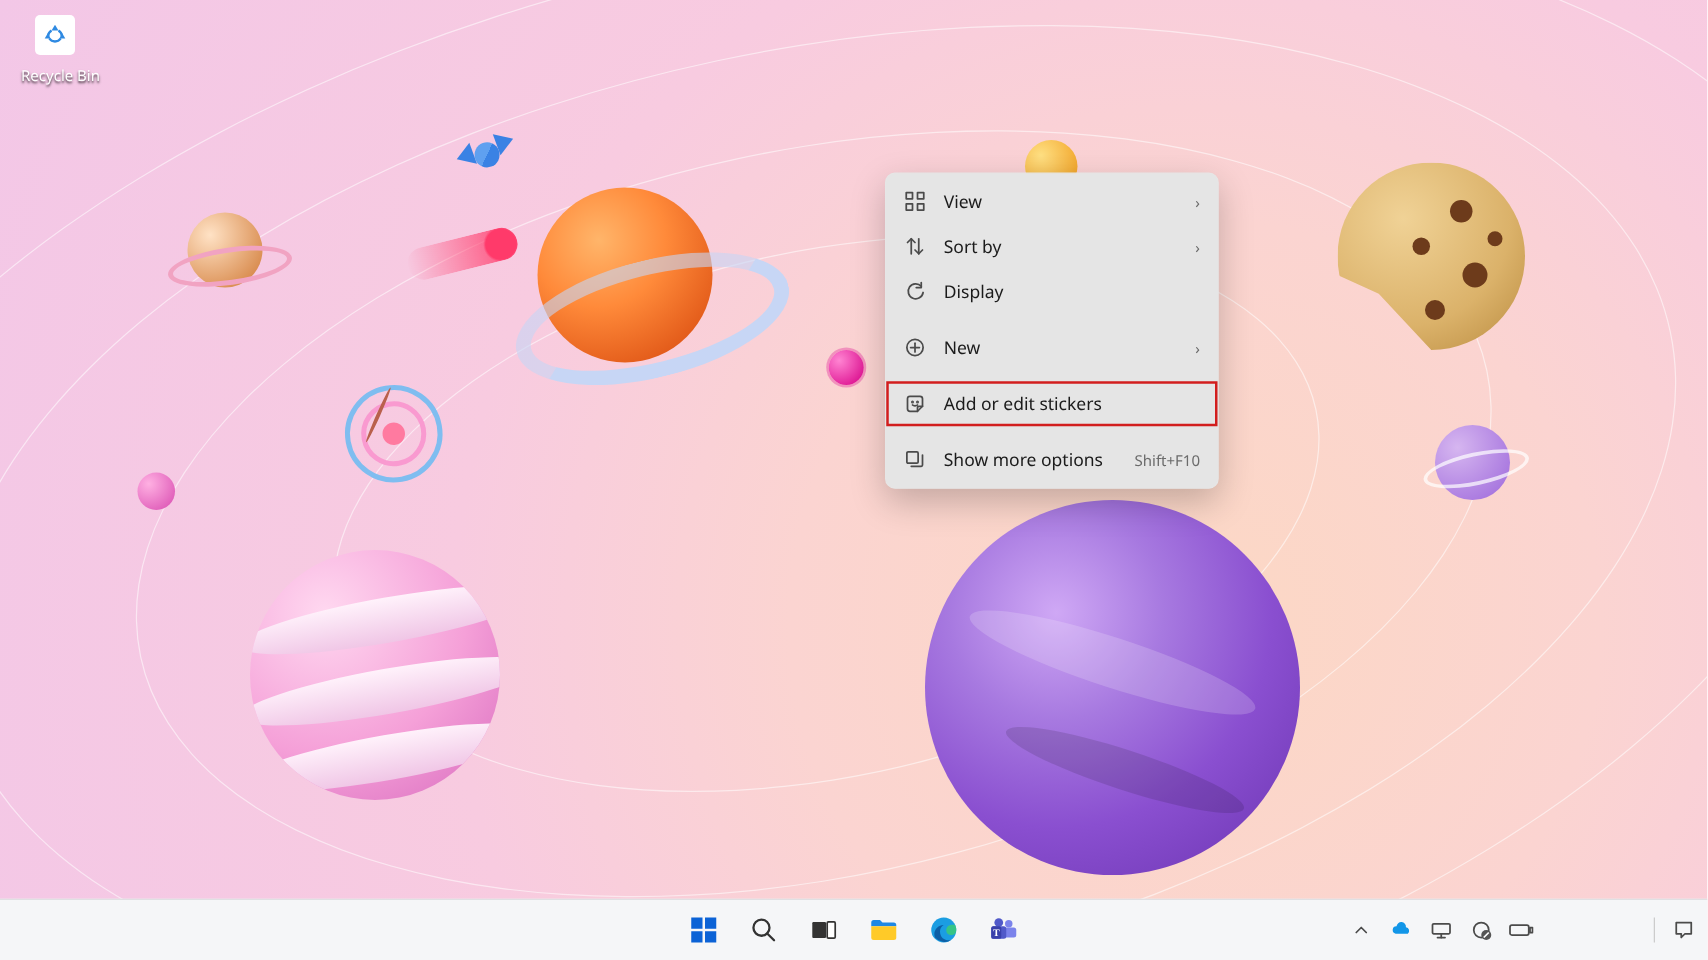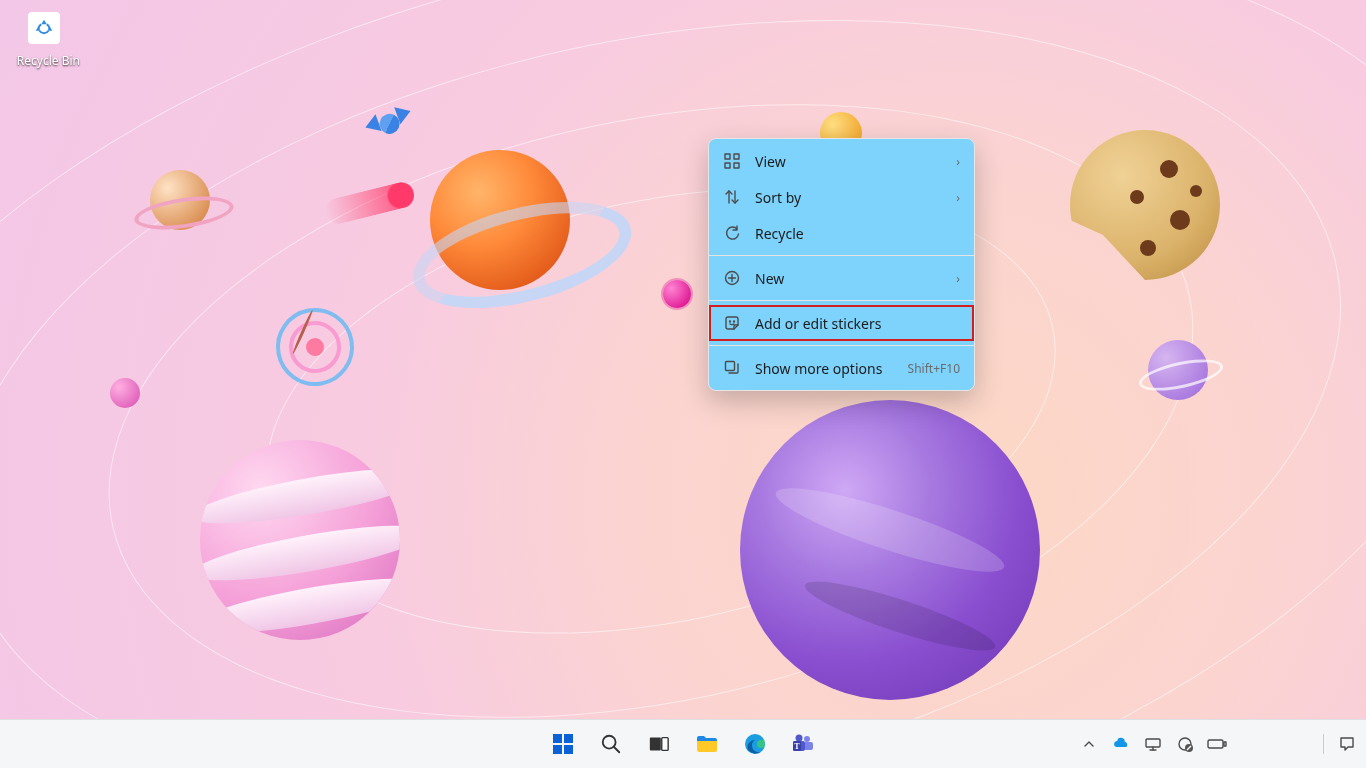--- a/index.html
+++ b/index.html
@@ -140,21 +140,21 @@
   }
   .desktop-icon .bin-body{
     width:40px;height:40px;margin:0 auto 4px;position:relative;
   }
   .bin-paper{position:absolute;inset:4px;background:#fff;border-radius:4px;}
   .bin-arrows{position:absolute;left:9px;top:9px;width:22px;height:22px;}
 
   
   .context-menu{
     position:absolute; left:708px; top:138px; width:265px;
-    background:#7dd3fc; border:1px solid #e6e6e6; border-radius:8px;
+    background:#e5e5e5; border:1px solid #e6e6e6; border-radius:8px;
     box-shadow:0 10px 28px rgba(0,0,0,.22);
     padding:4px 0;
   }
   .context-menu .item{
     display:flex; align-items:center; gap:14px;
     padding:8px 14px; height:20px;
     position:relative;
   }
   .context-menu .sep{height:1px;background:#e5e5e5;margin:4px 0;}
   .context-menu .icon{width:18px;height:18px;flex:0 0 18px;display:flex;align-items:center;justify-content:center;}
@@ -282,21 +282,21 @@
     <span class="chev">›</span>
   </div>
 
   <div class="item">
     <span class="icon">
       <svg class="mi" viewBox="0 0 18 18">
           <path d="M14 5a6 6 0 1 0 1.5 5"></path>
           <polyline points="14 2 14 6 10 6"></polyline>
         </svg>
     </span>
-    <span class="label">Recycle</span>
+    <span class="label">Display</span>
   </div>
 
   <div class="sep"></div>
 
   <div class="item">
     <span class="icon">
       <svg class="mi" viewBox="0 0 18 18">
           <circle cx="9" cy="9" r="6.5"></circle>
           <line x1="9" y1="5.5" x2="9" y2="12.5"></line>
           <line x1="5.5" y1="9" x2="12.5" y2="9"></line>

